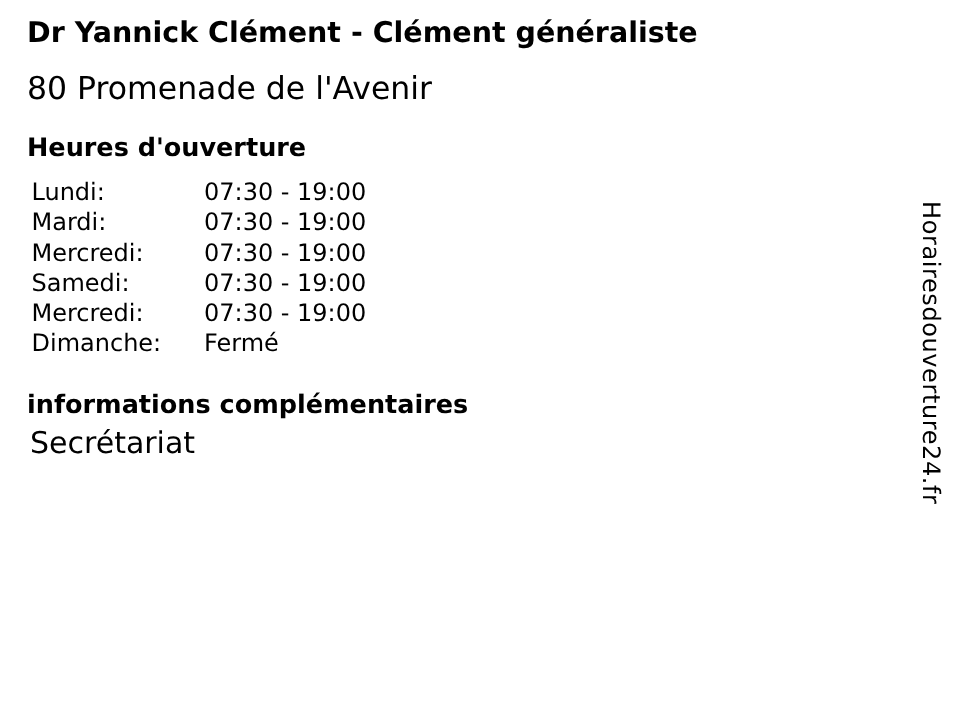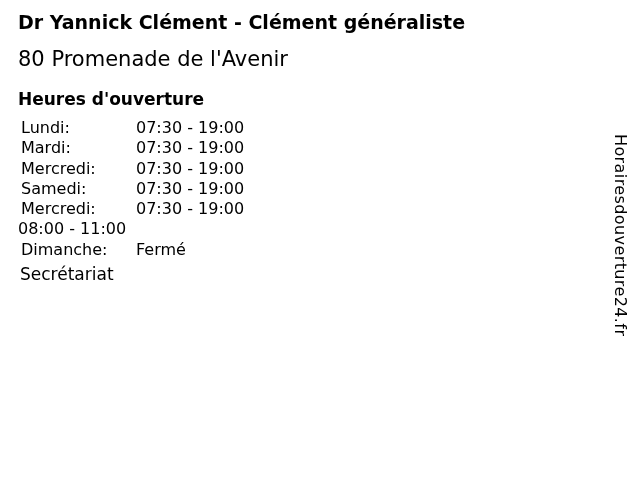--- a/index.html
+++ b/index.html
@@ -59,21 +59,21 @@
     white-space: nowrap;
   }
   .hours-value {
     white-space: nowrap;
   }
   .info-heading {
     margin-top: 20px;
   }
   .info-text {
     margin-top: 4px;
-    font-size: 17px;
+    font-size: 20px;
     line-height: 21px;
     padding-left: 2px;
     white-space: nowrap;
   }
   .watermark {
     position: absolute;
     top: 134px;
     right: 10px;
     writing-mode: vertical-rl;
     text-orientation: mixed;
@@ -111,26 +111,26 @@
     </div>
     <div class="hours-row">
       <span class="day-label">Samedi:</span>
       <span class="hours-value">07:30 - 19:00</span>
     </div>
     <div class="hours-row">
       <span class="day-label">Mercredi:</span>
       <span class="hours-value">07:30 - 19:00</span>
     </div>
     <div class="hours-row">
-      <span class="hours-value">08:00 - 11:00</span>
     </div>
     <div class="hours-row">
       <span class="day-label">Dimanche:</span>
       <span class="hours-value">Fermé</span>
     </div>
   </div>
 
+  <h2 class="section-heading info-heading">informations complémentaires</h2>
 
   <div class="info-text">Secrétariat</div>
 
 </div>
 
 <div class="watermark">Horairesdouverture24.fr</div>
 
 </body></html>

